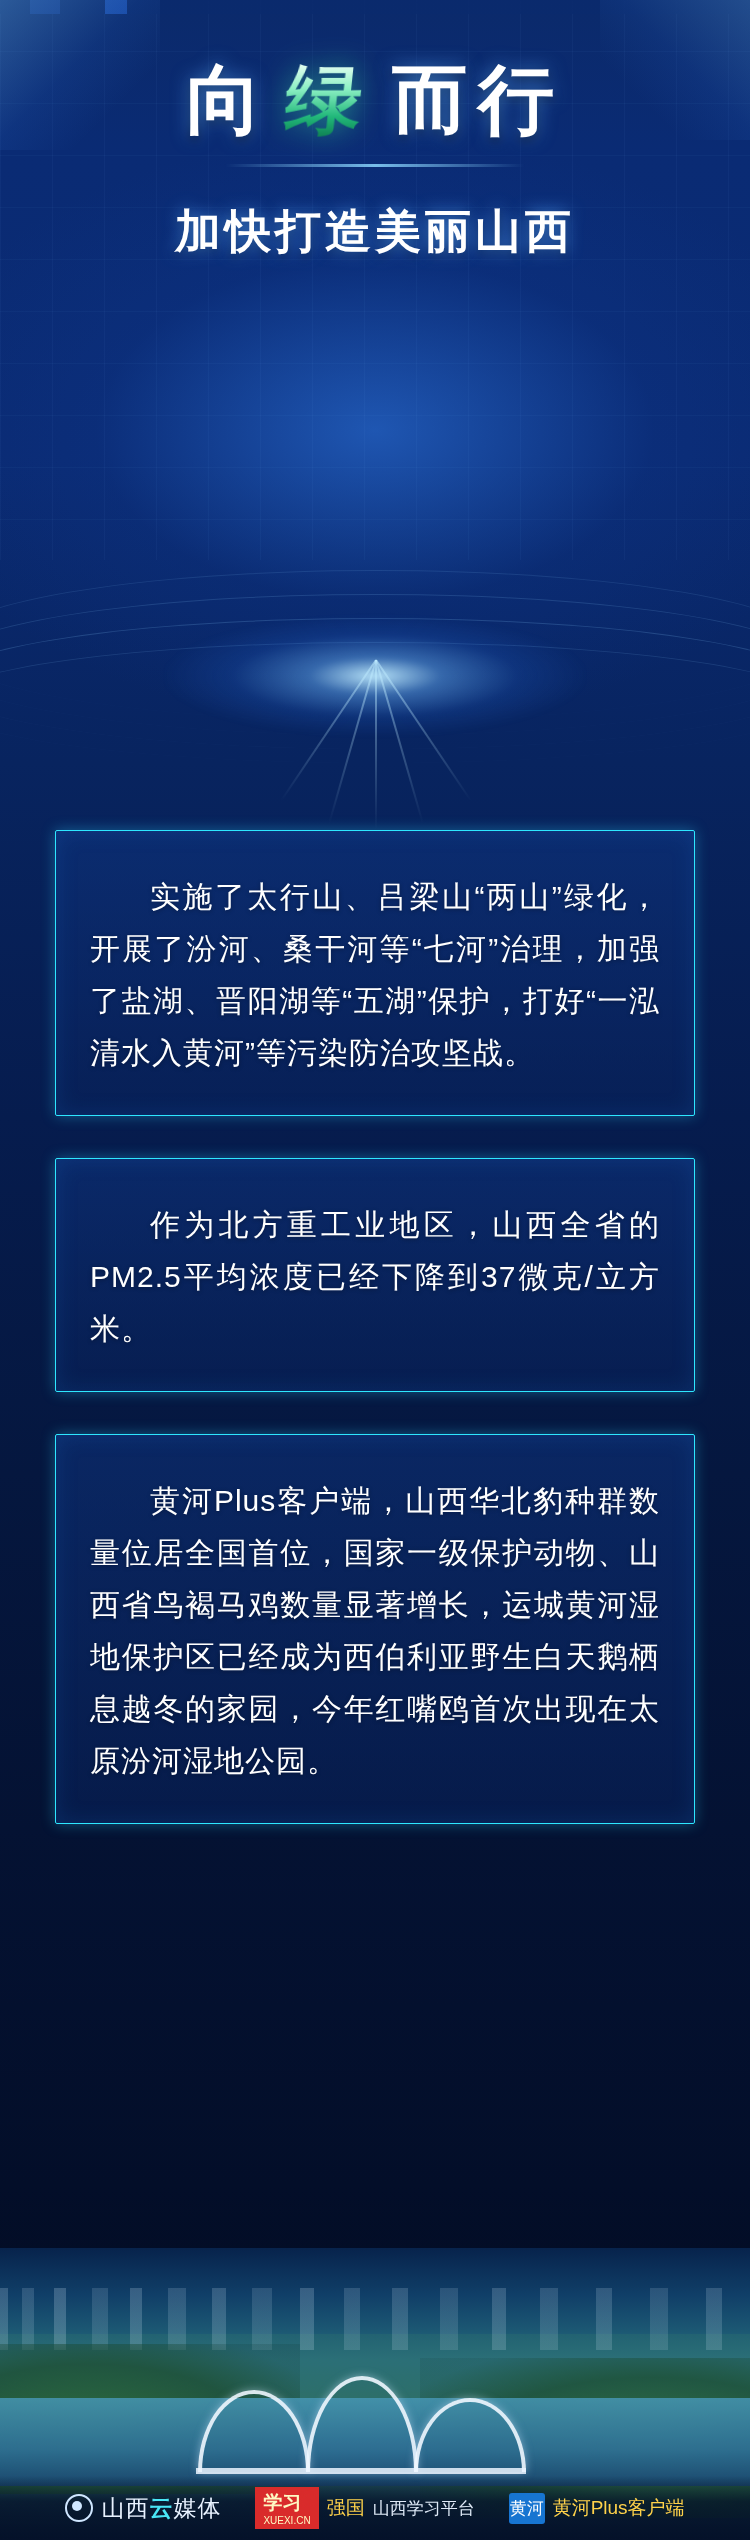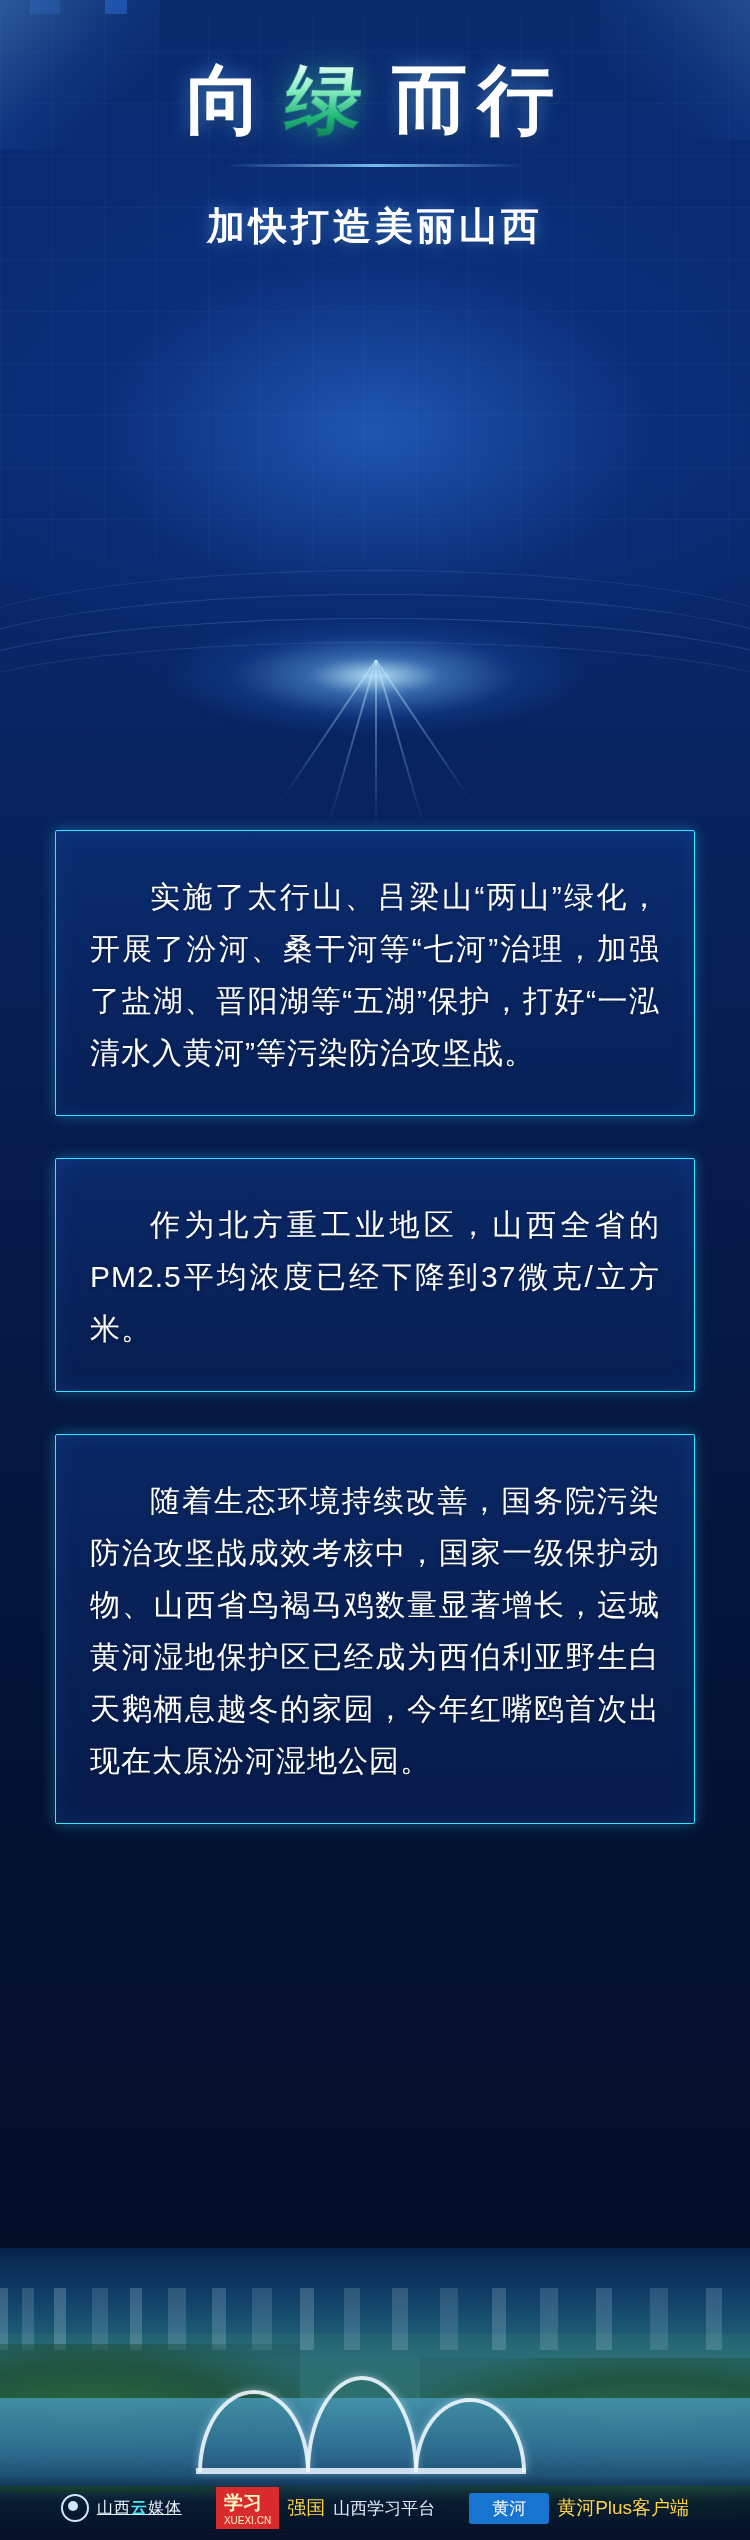--- a/index.html
+++ b/index.html
@@ -99,21 +99,21 @@
   .title-underline {
     width: 300px;
     height: 3px;
     margin: 26px auto 0;
     background: linear-gradient(90deg, rgba(110,200,255,0) 0%, rgba(140,215,255,0.85) 50%, rgba(110,200,255,0) 100%);
     filter: blur(0.4px);
   }
 
   .sub-title {
     margin-top: 34px;
-    font-size: 38px;
+    font-size: 46px;
     font-weight: bold;
     letter-spacing: 4px;
     color: #ffffff;
     text-shadow: 0 0 16px rgba(80,160,255,0.8), 0 3px 8px rgba(0,0,0,0.45);
   }
 
   
   .wave-band {
     position: absolute;
     left: 0;
@@ -286,41 +286,40 @@
   .logo-circle::after {
     content: "";
     position: absolute;
     left: 5px; top: 5px;
     width: 10px; height: 10px;
     border-radius: 50%;
     background: #cfe6ff;
   }
   .logo-text {
     color: #e8f2ff;
-    font-size: 16px;
+    font-size: 23px;
     letter-spacing: 1px;
     white-space: nowrap;
-    text-decoration: underline;
   }
   .logo-text .cyan { color: #49e6f5; font-weight: bold; }
   .badge-red {
     background: #d92b2b;
     color: #fef9c3;
     font-size: 19px;
     font-weight: bold;
     padding: 3px 8px;
     border-radius: 0;
     white-space: nowrap;
   }
   .badge-red .sub { font-size: 10px; display: block; line-height: 10px; letter-spacing: 0; font-weight: normal; }
   .badge-blue {
     background: #1775d1;
     color: #ffffff;
     font-size: 17px;
-    padding: 4px 23px;
+    padding: 4px 1px;
     border-radius: 3px;
     white-space: nowrap;
   }
   .logo-yellow { color: #ffd24a; font-size: 19px; font-weight: normal; white-space: nowrap; }
   .logo-plain { color: #dfeaf7; font-size: 17px; white-space: nowrap; }
 </style>
 </head>
 <body>
 
 <div class="poster">
@@ -356,21 +355,21 @@
     <div class="card">
       <p>实施了太行山、吕梁山“两山”绿化，开展了汾河、桑干河等“七河”治理，加强了盐湖、晋阳湖等“五湖”保护，打好“一泓清水入黄河”等污染防治攻坚战。</p>
     </div>
 
 
     <div class="card">
       <p>作为北方重工业地区，山西全省的PM2.5平均浓度已经下降到37微克/立方米。</p>
     </div>
 
     <div class="card">
-      <p>随着生态环境持续改善，国务院污染防治攻坚战成效考核中，国家一级保护动物、山西省鸟褐马鸡数量显著增长，运城黄河湿地保护区已经成为西伯利亚野生白天鹅栖息越冬的家园，今年红嘴鸥首次出现在太原汾河湿地公园。</p>
+      <p>黄河Plus客户端，山西华北豹种群数量位居全国首位，国家一级保护动物、山西省鸟褐马鸡数量显著增长，运城黄河湿地保护区已经成为西伯利亚野生白天鹅栖息越冬的家园，今年红嘴鸥首次出现在太原汾河湿地公园。</p>
     </div>
 
   </div>
 
   <div class="photo-band">
     <div class="sky"></div>
     <div class="skyline"></div>
     <div class="greenery-left"></div>
     <div class="greenery-right"></div>
     <div class="river"></div>

